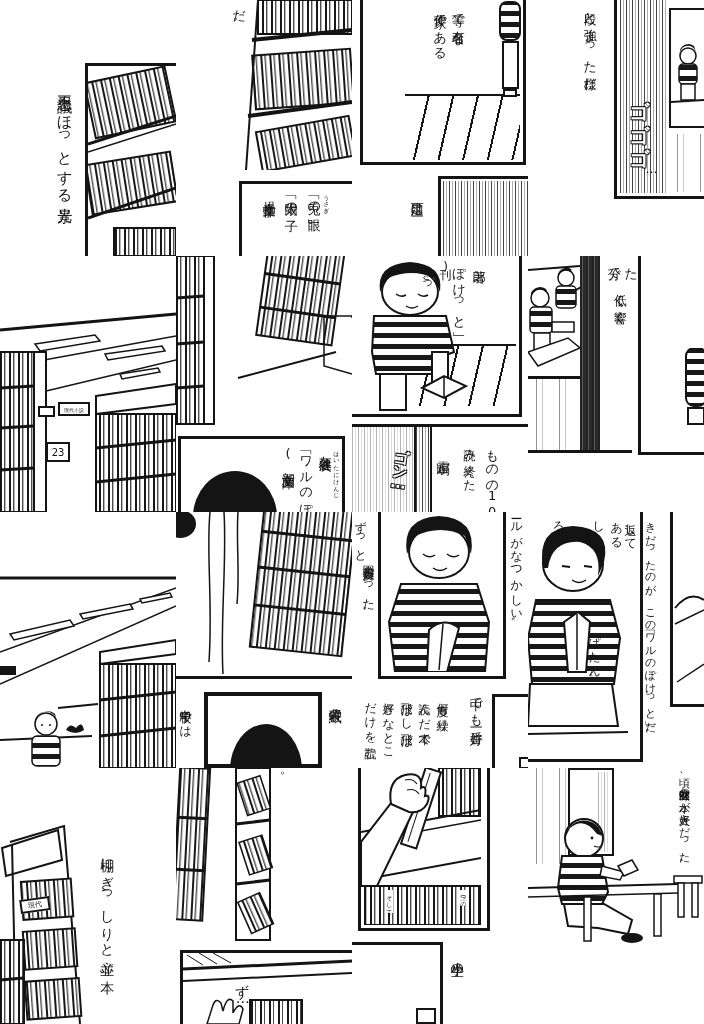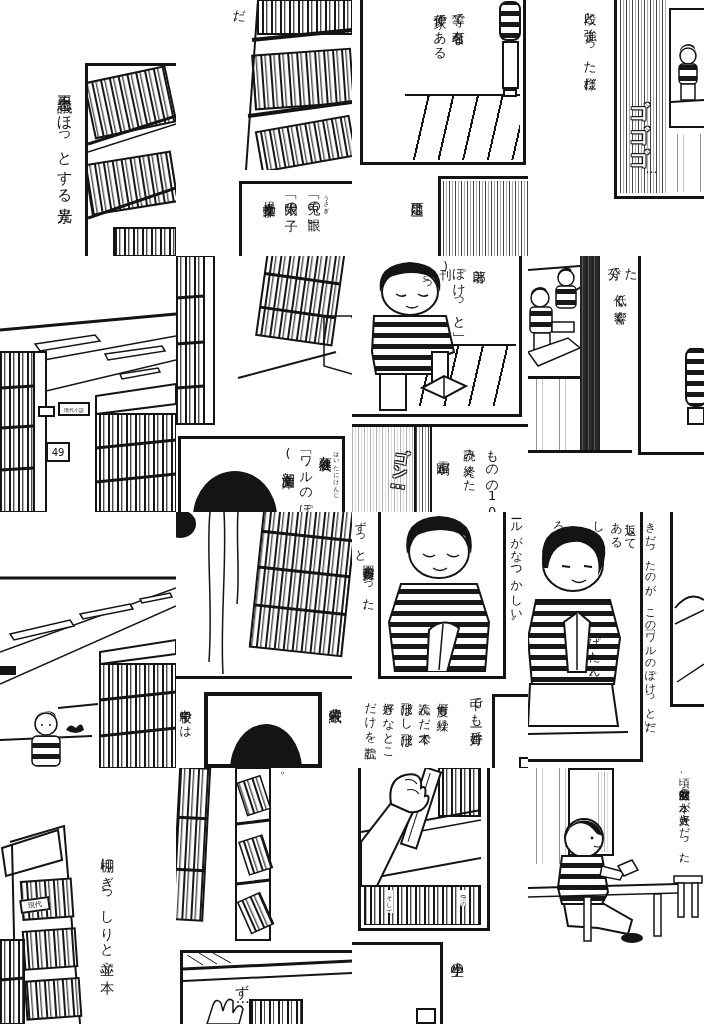--- a/index.html
+++ b/index.html
@@ -137,21 +137,21 @@
       <line x1="0" y1="172" x2="34" y2="170" stroke="#141414" stroke-width="3"></line>
       <line x1="0" y1="214" x2="34" y2="212" stroke="#141414" stroke-width="3"></line>
       <rect x="34" y="96" width="12" height="160" fill="#fff" stroke="#141414" stroke-width="2"></rect>
       <polygon points="96,140 176,128 176,148 96,158" fill="#fff" stroke="#141414" stroke-width="2"></polygon>
       <rect x="96" y="158" width="80" height="98" fill="url(#spines)" stroke="#141414" stroke-width="2"></rect>
       <line x1="96" y1="192" x2="176" y2="184" stroke="#141414" stroke-width="3"></line>
       <line x1="96" y1="226" x2="176" y2="218" stroke="#141414" stroke-width="3"></line>
     </svg>
     <div class="abs outline" style="left:38px;top:150px;width:17px;height:11px"></div>
     <div class="abs outline" style="left:58px;top:146px;width:32px;height:14px;font-size:5px;text-align:center;line-height:12px">現代小説</div>
-    <div class="abs outline f10" style="left:46px;top:186px;width:24px;height:20px;text-align:center;line-height:17px">49</div>
+    <div class="abs outline f10" style="left:46px;top:186px;width:24px;height:20px;text-align:center;line-height:17px">23</div>
   </div>
 
   <div class="tile" style="left:176px;top:256px">
     <svg width="176" height="178" viewBox="0 0 176 178">
       <rect x="0" y="0" width="28" height="168" fill="url(#spines)" stroke="#141414" stroke-width="2"></rect>
       <line x1="0" y1="42" x2="28" y2="40" stroke="#141414" stroke-width="3"></line>
       <line x1="0" y1="88" x2="28" y2="86" stroke="#141414" stroke-width="3"></line>
       <line x1="0" y1="132" x2="28" y2="130" stroke="#141414" stroke-width="3"></line>
       <rect x="28" y="0" width="10" height="168" fill="#fff" stroke="#141414" stroke-width="2"></rect>
       <g transform="rotate(8 120 40)">

